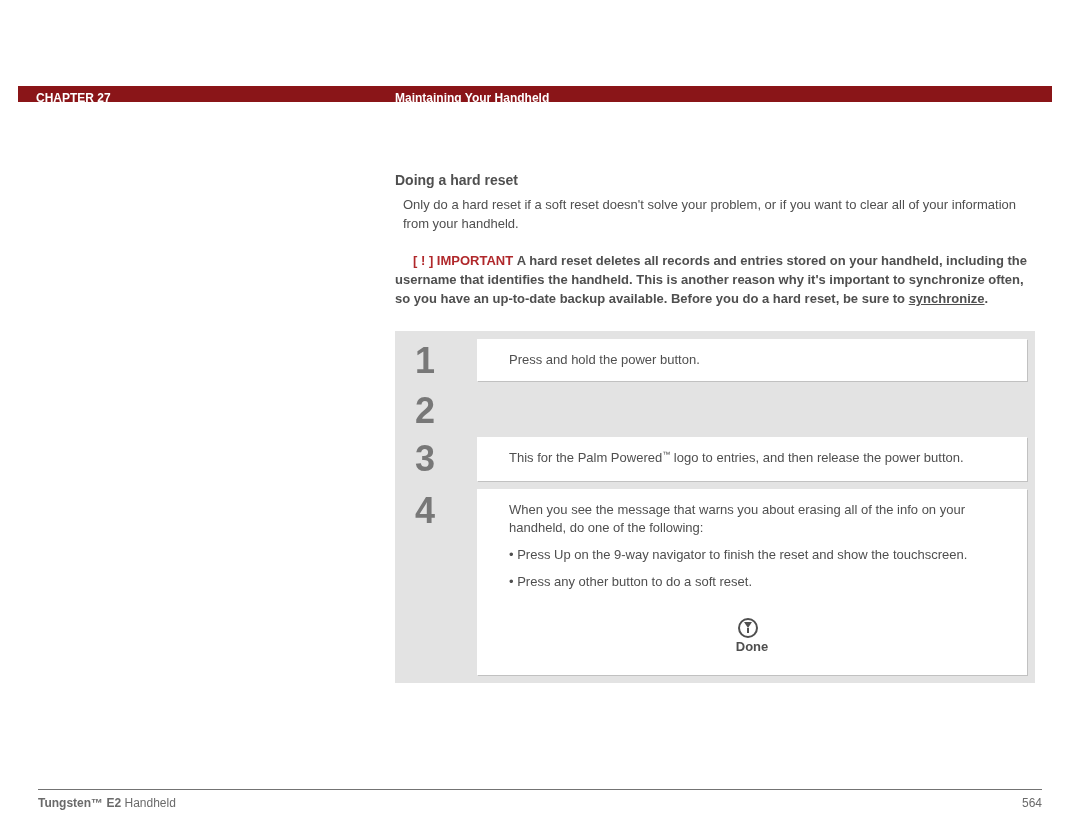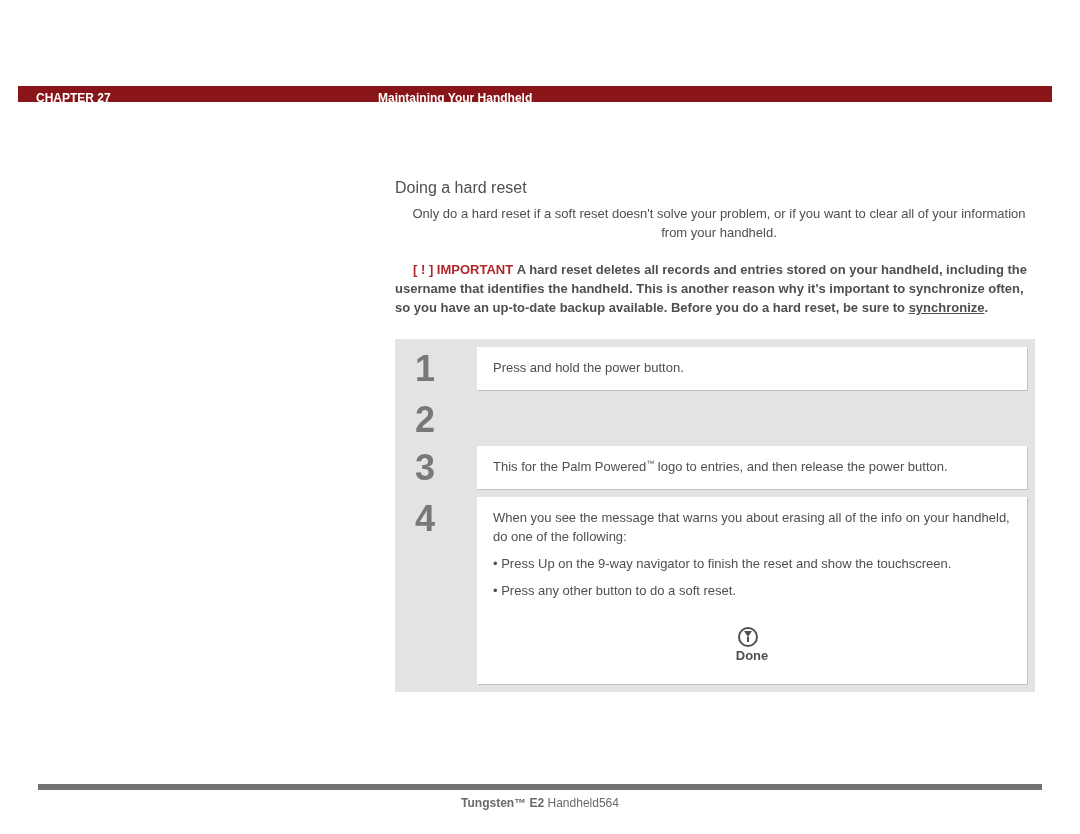--- a/index.html
+++ b/index.html
@@ -19,34 +19,34 @@
     top:86px;
     left:18px;
     right:28px;
     height:16px;
     background:#8a1518;
     color:#fff;
     font-weight:bold;
     font-size:12px;
   }
   .header-bar .chap{position:absolute;left:18px;top:4px;}
-  .header-bar .title{position:absolute;left:360px;top:4px;}
+  .header-bar .title{position:absolute;left:377px;top:4px;}
   .content{
     position:absolute;
     left:395px;
     top:170px;
     width:640px;
   }
   h2{
-    margin:6px 0 6px 0;
-    font-size:16px;
-    font-weight:normal;
+    margin:0 0 6px 0;
+    font-size:14px;
+    font-weight:bold;
     color:#4f4f4f;
   }
-  .intro{margin:0 0 18px 8px;color:#4f4f4f;text-align:center;}
+  .intro{margin:0 0 18px 8px;color:#4f4f4f;}
   .important-label{color:#b0282b;font-weight:bold;padding-left:18px;}
   .important-text{font-weight:bold;color:#4f4f4f;}
   .sync-link{text-decoration:underline;}
   .steps-box{
     background:#e3e3e3;
     margin-top:22px;
     padding:8px;
   }
   .step{
     display:flex;
@@ -63,21 +63,21 @@
     line-height:1;
   }
   .step-body{
     background:#fff;
     flex:1;
     padding:12px 16px;
     box-shadow:1px 1px 0 rgba(0,0,0,0.15);
     font-size:13px;
     color:#4f4f4f;
   }
-  .step-body p{margin:0 0 8px 0;}
+  .step-body p{margin:0 0 8px 16px;}
   .step-body p:last-child{margin-bottom:0;}
   .bullet{margin:10px 0 0 0;}
   .done-row{
     display:flex;
     align-items:center;
     padding:8px 0 6px 76px;
     font-weight:bold;
     color:#4f4f4f;
   }
   .done-icon{
@@ -90,26 +90,26 @@
     border-top:6px solid #4f4f4f;
   }
   .done-icon::after{
     content:"";position:absolute;left:7px;top:8px;width:2px;height:5px;background:#4f4f4f;
   }
   .tm{font-size:8px;vertical-align:super;}
   .footer{
     position:absolute;
     left:38px;right:38px;
     bottom:22px;
-    border-top:6px solid #737373;
+    border-top:1px solid #737373;
     padding-top:5px;
     font-size:12px;
     color:#6a6a6a;
     display:flex;
-    justify-content:center;
+    justify-content:space-between;
   }
   .footer .prod b{font-weight:bold;}
   .italic{font-style:italic;}
 </style>
 </head>
 <body>
 
 <div class="header-bar">
   <span class="chap">CHAPTER 27</span>
   <span class="title">Maintaining Your Handheld</span>

